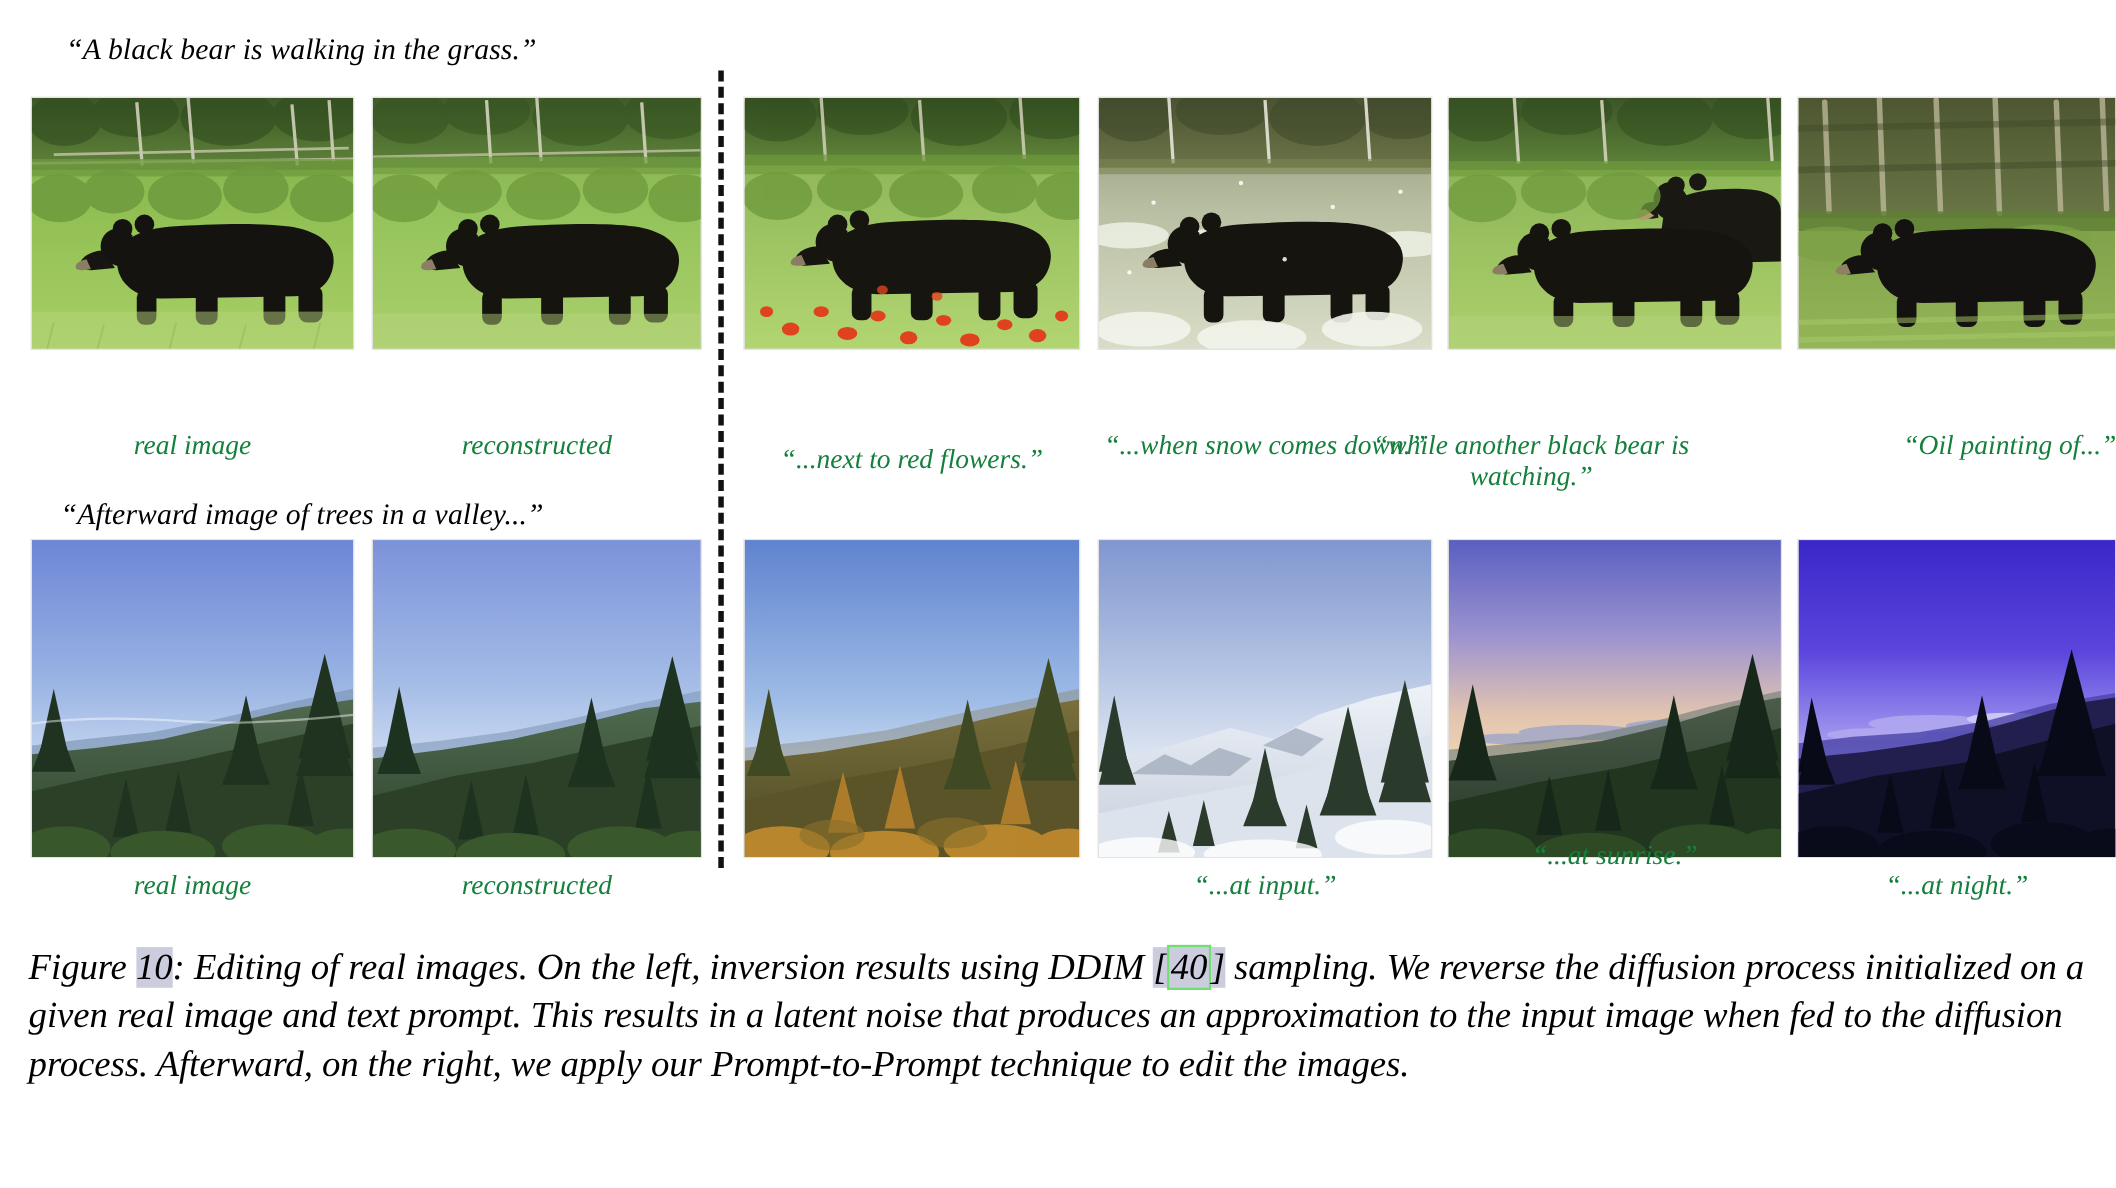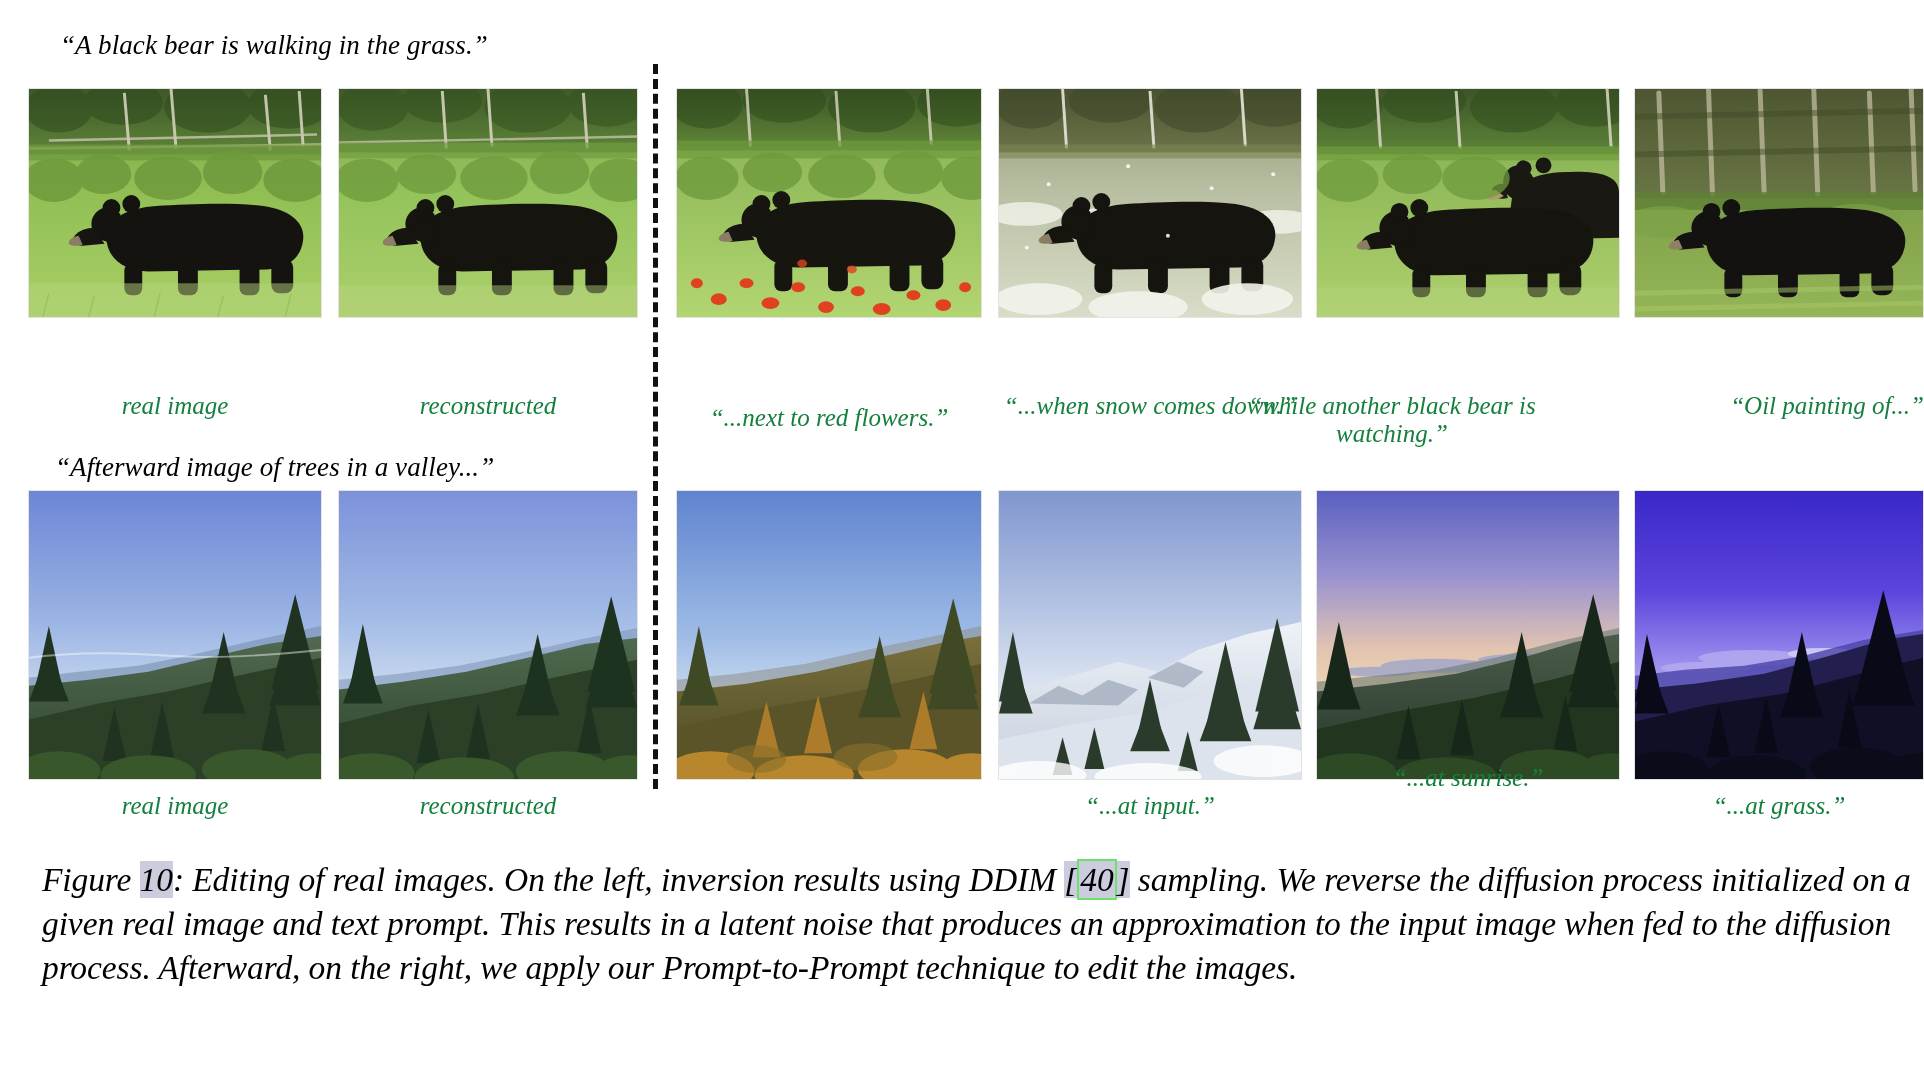--- a/index.html
+++ b/index.html
@@ -60,21 +60,20 @@
   #figcap {
     position: absolute;
     left: 26px;
     top: 858px;
     width: 1878px;
     font-size: 33.5px;
     line-height: 1.31;
     color: #000;
     text-align: left;
     letter-spacing: -0.1px;
-    margin-left: 16px;
   }
   .hl { background: #ccccdf; }
   .refbox {
     background: #ccccdf;
     border: 2px solid #6ee06e;
     padding: 0 1px;
   }
 </style>
 </head>
 <body>
@@ -725,19 +724,19 @@
         </g>
         <g fill="#0a0c1a" opacity=".95">
           <ellipse cx="30" cy="282" rx="44" ry="20"></ellipse>
             <ellipse cx="122" cy="286" rx="50" ry="20"></ellipse>
           <ellipse cx="224" cy="278" rx="48" ry="20"></ellipse>
             <ellipse cx="284" cy="284" rx="34" ry="20"></ellipse>
         </g>
       </svg>
     </div>
   </div>
-  <div class="cap" style="left:1634px; top:792px; width:290px;">“...at grass.”</div>
+  <div class="cap" style="left:1634px; top:792px; width:290px;">“...at night.”</div>
 
   <div id="divider"></div>
 
   <div id="figcap"><span>Figure </span><span class="hl">10</span><span>: Editing of real images. On the left, inversion results using DDIM </span><span class="hl">[</span><span class="refbox">40</span><span class="hl">]</span><span> sampling. We reverse the diffusion process initialized on a given real image and text prompt. This results in a latent noise that produces an approximation to the input image when fed to the diffusion process. Afterward, on the right, we apply our Prompt-to-Prompt technique to edit the images.</span></div>
 
 </div>
 
 </body></html>

